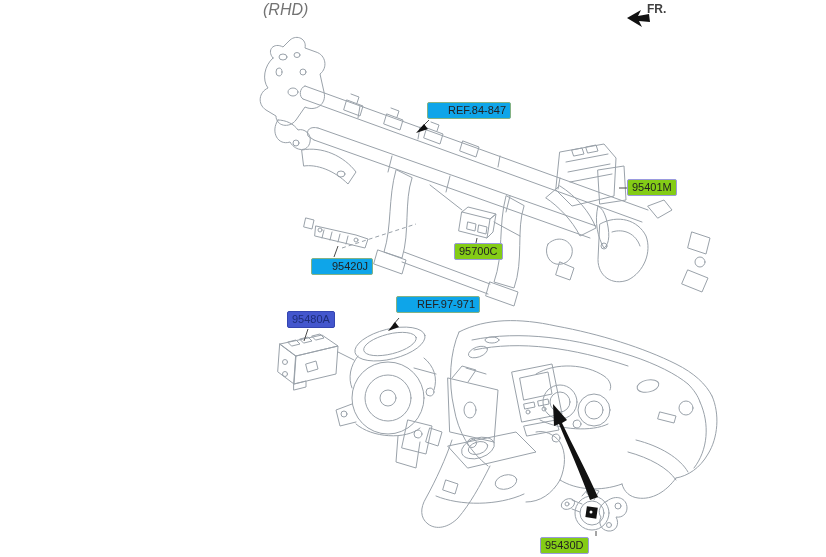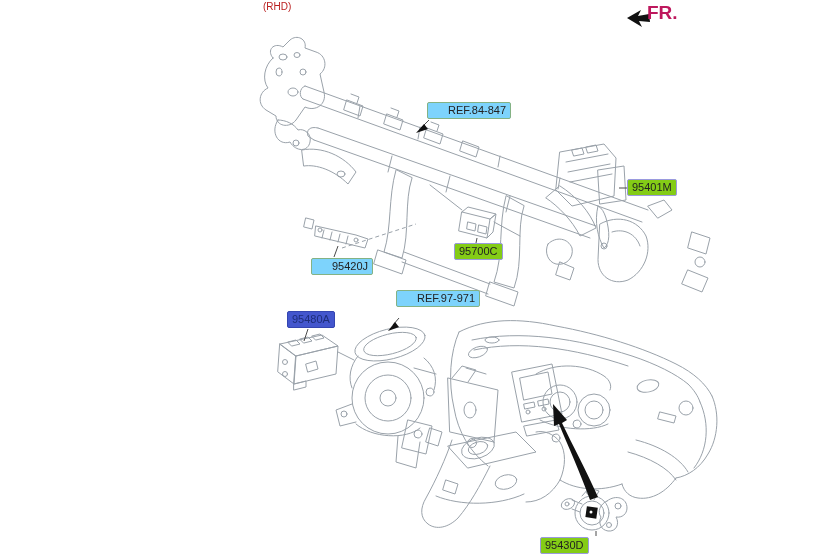--- a/index.html
+++ b/index.html
@@ -4,26 +4,26 @@
 <style>
   :root{
     --green-border:#84b284; --blue-border:#9a9ade;
     --hl-bg:#4356cd; --hl-border:#3445b0; --hl-text:#1d2d7a;
     --line:#9aa2aa; --leader:#4a4a4a; --ink:#111;
   }
   html,body{margin:0;padding:0;background:#fff;}
   #stage{position:relative;width:826px;height:557px;background:#ffffff;overflow:hidden;
          font-family:"Liberation Sans",sans-serif;}
   #art{position:absolute;left:0;top:0;}
-  .note{position:absolute;font-size:10px;color:#b91c1c;}
-  .fr{position:absolute;font-size:19px;font-weight:bold;color:#be185d;}
+  .note{position:absolute;font-size:16px;color:#737373;font-style:italic;}
+  .fr{position:absolute;font-size:12px;font-weight:bold;color:#404040;}
   .lbl{position:absolute;display:flex;align-items:center;justify-content:center;
        font-size:11px;line-height:1;height:15px;padding:0 4px;border-radius:2px;
        white-space:nowrap;cursor:pointer;}
-  .lbl-green{border:1px solid var(--green-border);background:#7dd3fc;color:#222;padding-left:20px;}
+  .lbl-green{border:1px solid var(--green-border);background:#0ea5e9;color:#222;padding-left:20px;}
   .lbl-blue{border:1px solid var(--blue-border);background:#84cc16;color:#222;}
   .lbl-selected{border:1px solid var(--hl-border);background:var(--hl-bg);color:var(--hl-text);text-align:center;}
   svg *{vector-effect:non-scaling-stroke;}
   .ln{fill:none;stroke:var(--line);stroke-width:1;stroke-linecap:round;stroke-linejoin:round;}
   .ld{fill:none;stroke:var(--leader);stroke-width:1;}
   .blk{fill:var(--ink);stroke:none;}
   .dash{fill:none;stroke:var(--line);stroke-width:1;stroke-dasharray:4 3;}
 </style>
 </head>
 <body>
@@ -245,18 +245,18 @@
   <div class="fr" style="left:647px;top:2px">FR.</div>
 
   <div class="lbl lbl-green" style="left:427px;top:102px">REF.84-847</div>
 
   <div class="lbl lbl-blue" style="left:627px;top:179px">95401M</div>
 
   <div class="lbl lbl-blue" style="left:454px;top:243px">95700C</div>
 
   <div class="lbl lbl-green" style="left:311px;top:258px">95420J</div>
 
-  <div class="lbl lbl-green" style="left:396px;top:290px">REF.97-971</div>
+  <div class="lbl lbl-green" style="left:396px;top:296px">REF.97-971</div>
 
   <div class="lbl lbl-selected" style="left:287px;top:311px">95480A</div>
 
   <div class="lbl lbl-blue" style="left:540px;top:537px">95430D</div>
 </div>
 
 </body></html>

